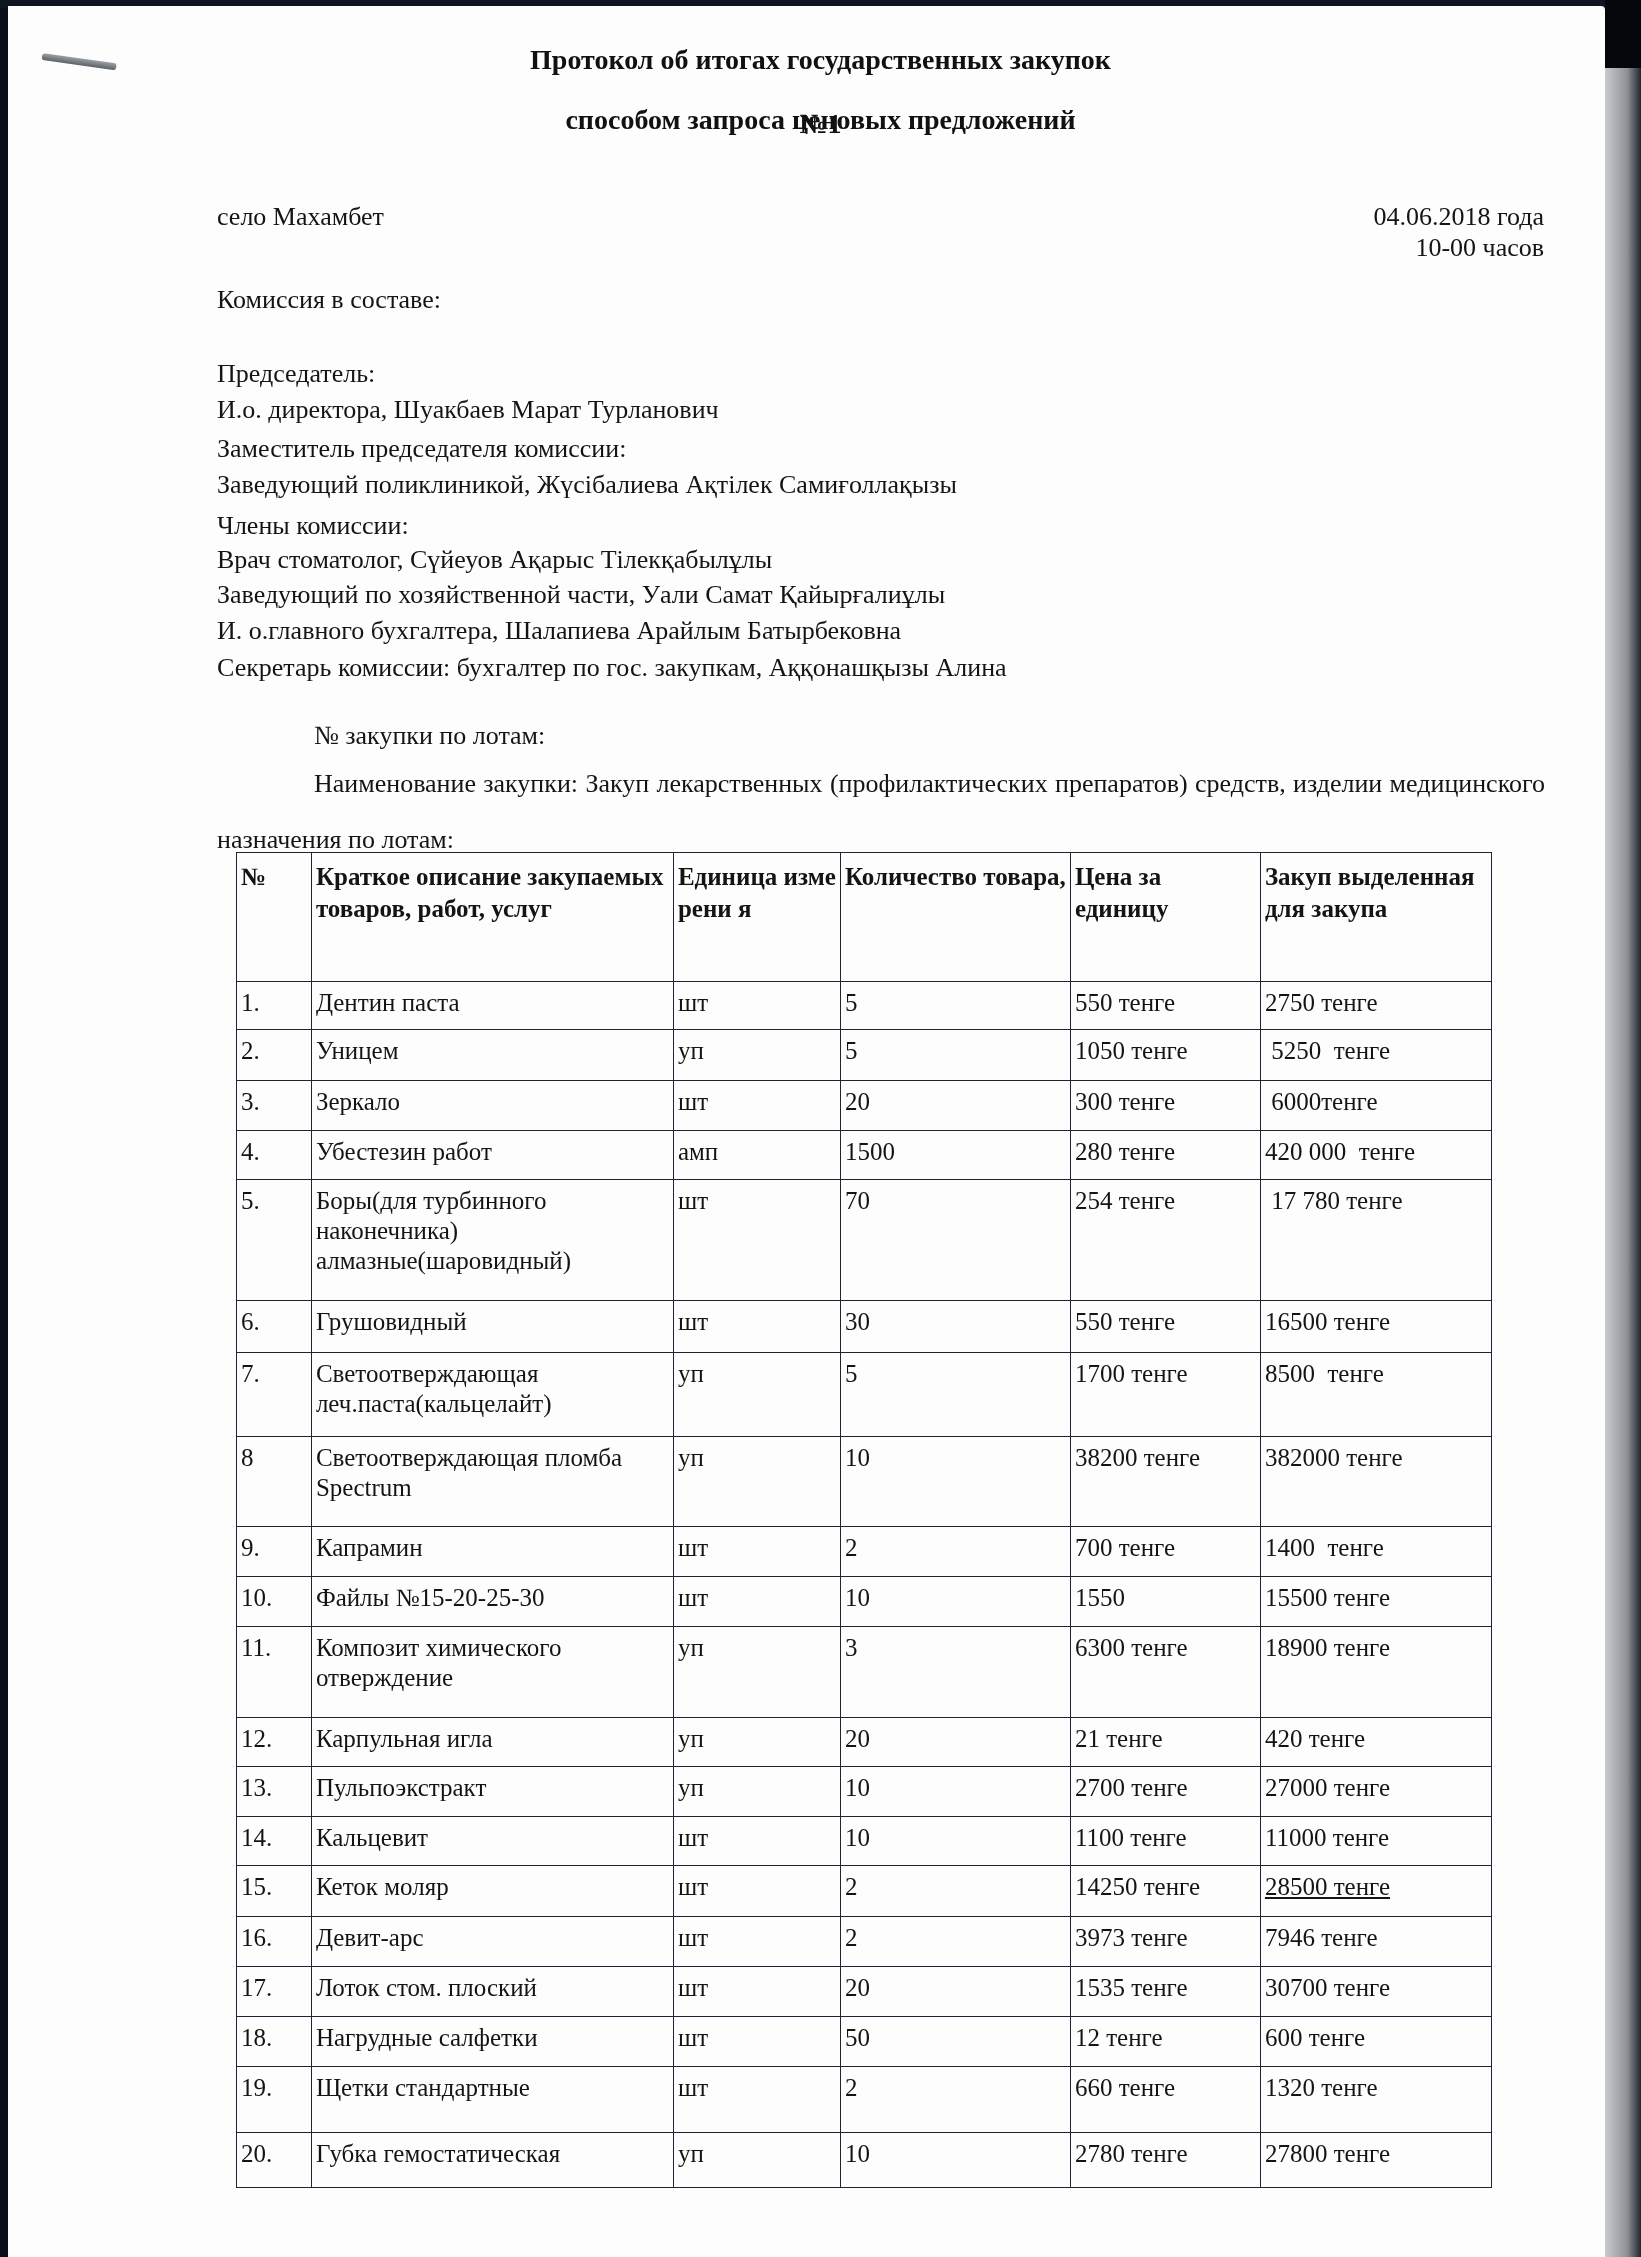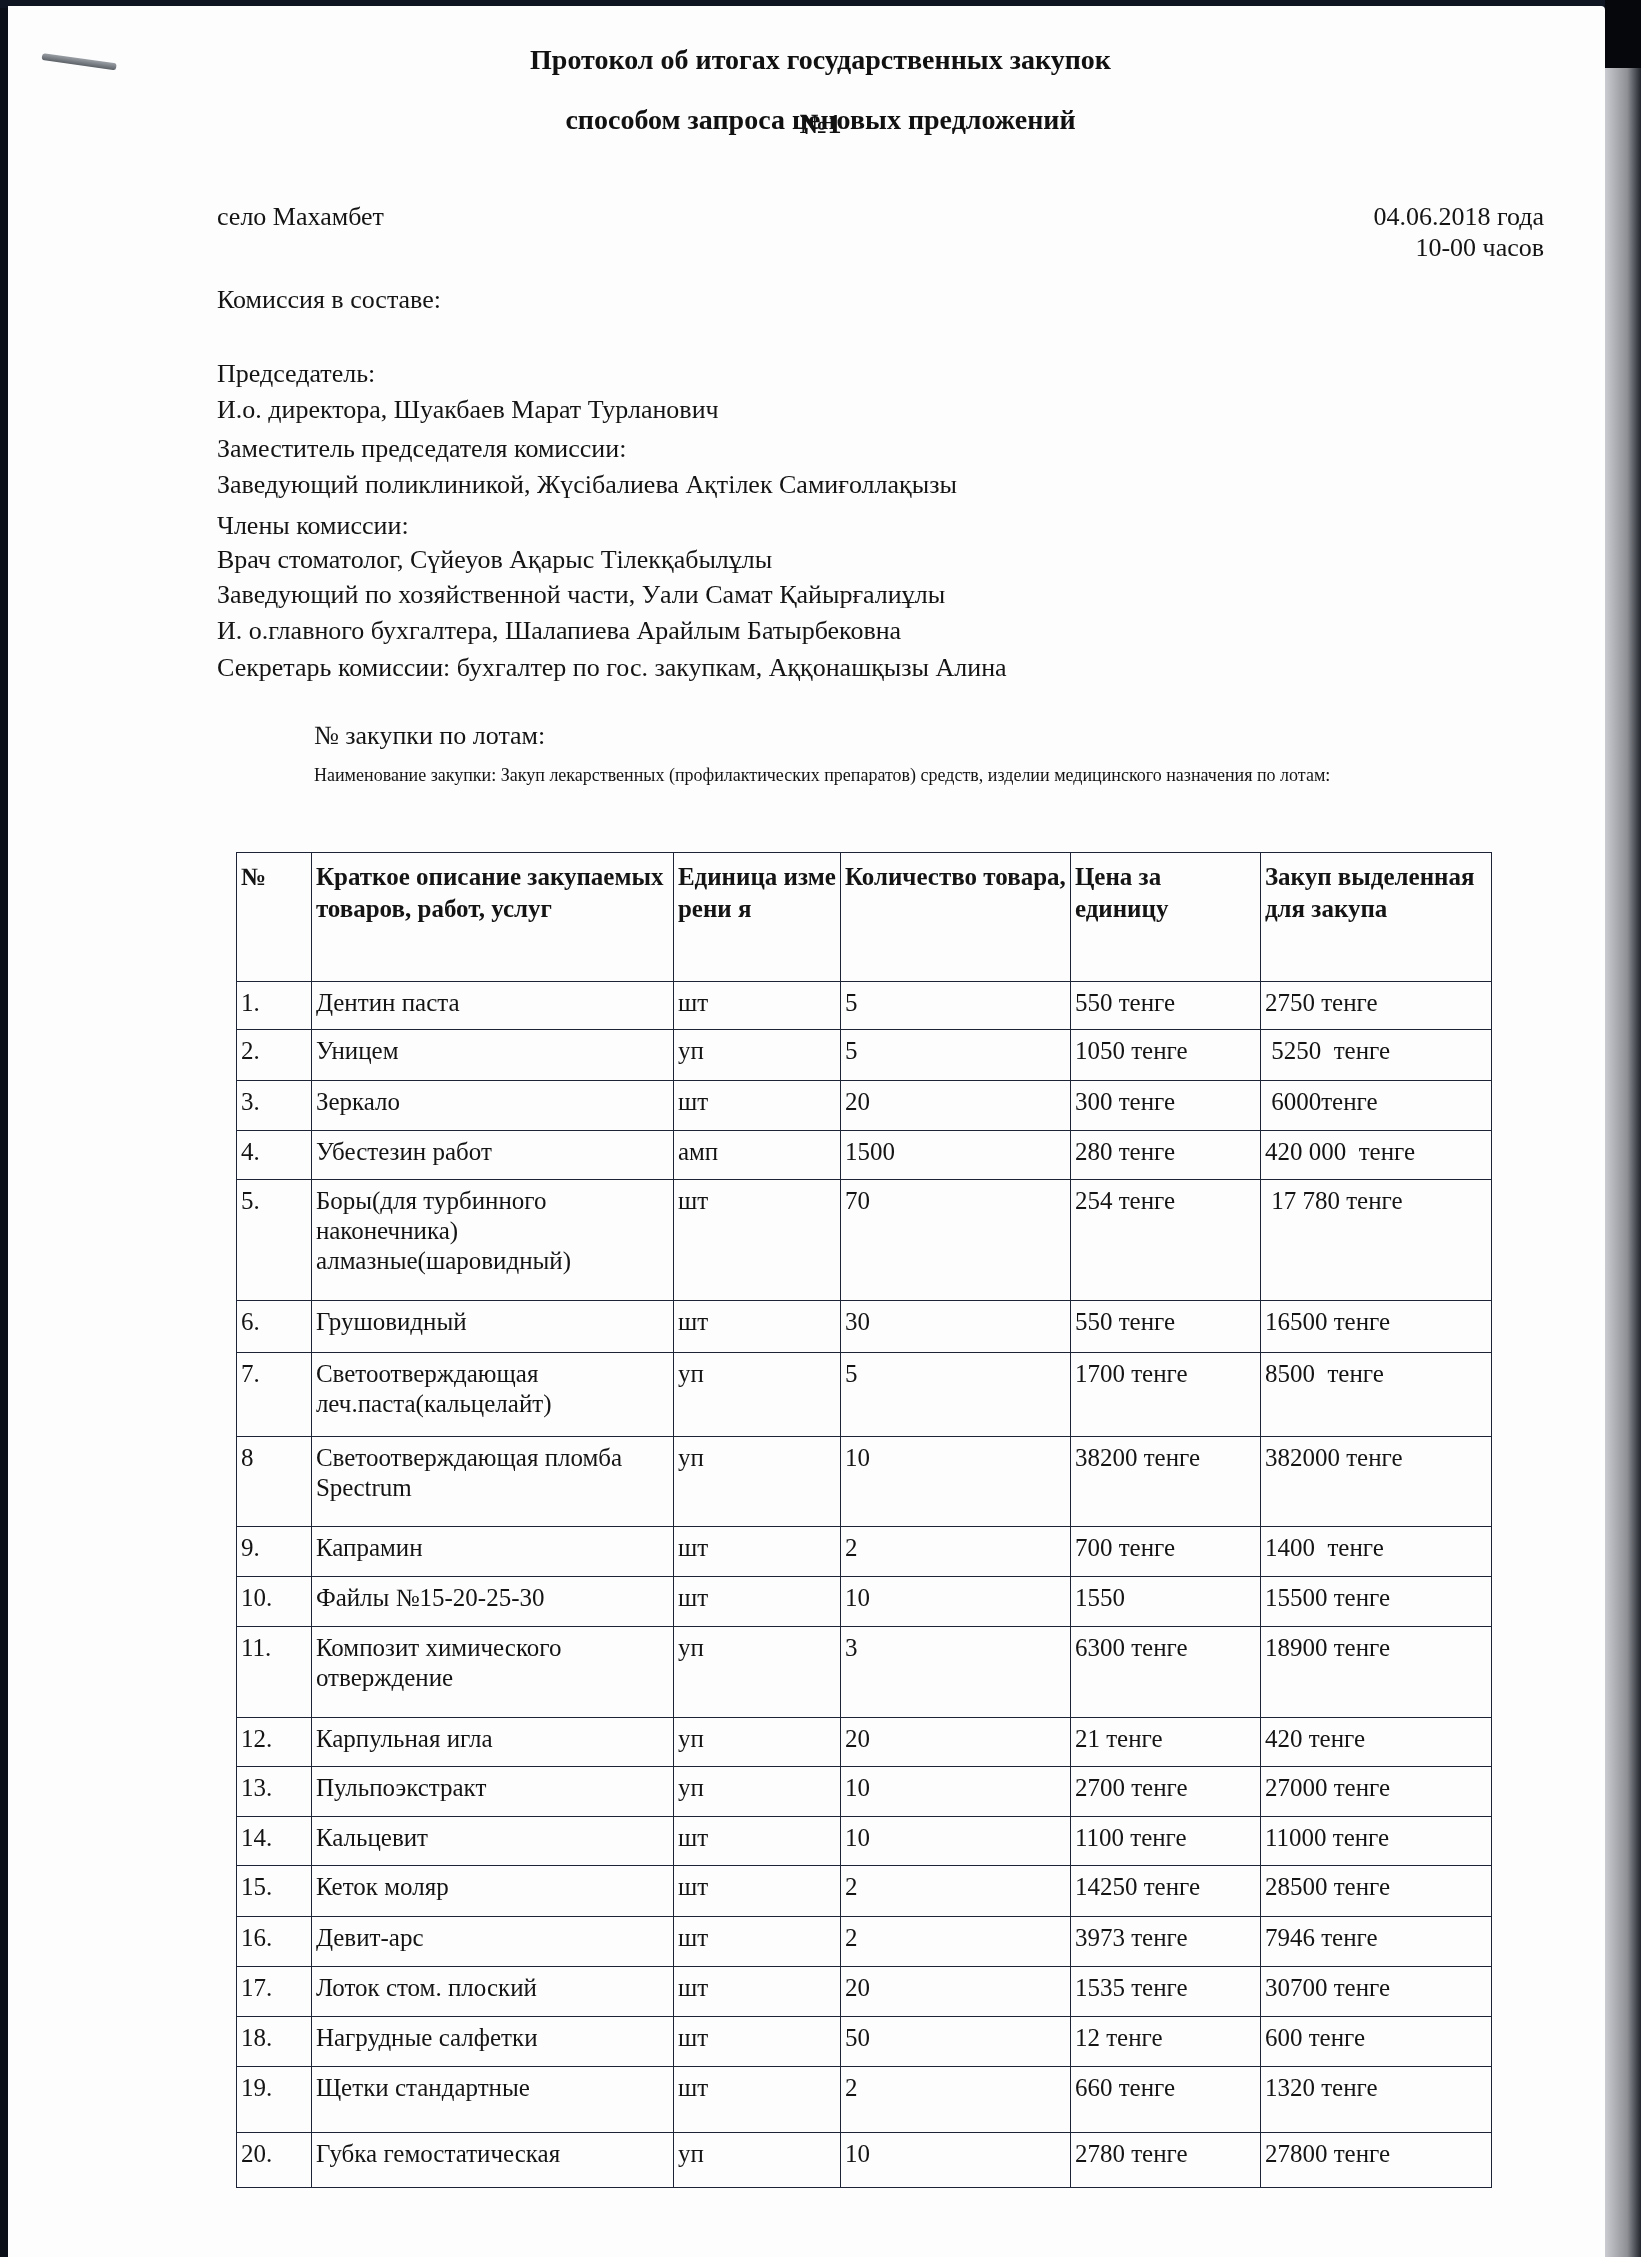--- a/index.html
+++ b/index.html
@@ -25,21 +25,21 @@
   .abs { position:absolute; white-space:nowrap; }
   .title {
     position:absolute; left:0; width:1641px; text-align:center;
     font-weight:bold; font-size:28px; line-height:31px; color:#111;
   }
   .t { font-size:26px; line-height:31px; }
   .b { font-weight:normal; }
   .right { text-align:right; }
   .para {
     position:absolute; left:217px; width:1328px;
-    font-size:18px; line-height:39px; text-align:justify;
+    font-size:26px; line-height:56px; text-align:justify;
   }
   .indent { text-indent:97px; }
 
   table.lots {
     position:absolute; left:236px; top:852px; width:1255px;
     border-collapse:collapse; table-layout:fixed;
     font-size:25px; line-height:30px;
   }
   table.lots td, table.lots th {
     border:1.9px solid #1c2436; vertical-align:top; padding:5.8px 3.9px 3.9px 3.9px;
@@ -215,21 +215,21 @@
         <td style="white-space: pre-wrap;">10</td>
         <td style="white-space: pre-wrap;">1100 тенге</td>
         <td style="white-space: pre-wrap;">11000 тенге</td>
       </tr>
       <tr style="height: 51px;">
         <td style="white-space: pre-wrap;">15.</td>
         <td style="white-space: pre-wrap;">Кеток моляр</td>
         <td style="white-space: pre-wrap;">шт</td>
         <td style="white-space: pre-wrap;">2</td>
         <td style="white-space: pre-wrap;">14250 тенге</td>
-        <td style="white-space: pre-wrap;">28500 тенге</td>
+        <td style="white-space: pre-wrap; text-decoration: underline;">28500 тенге</td>
       </tr>
       <tr style="height: 50px;">
         <td style="white-space: pre-wrap;">16.</td>
         <td style="white-space: pre-wrap;">Девит-арс</td>
         <td style="white-space: pre-wrap;">шт</td>
         <td style="white-space: pre-wrap;">2</td>
         <td style="white-space: pre-wrap;">3973 тенге</td>
         <td style="white-space: pre-wrap;">7946 тенге</td>
       </tr>
       <tr style="height: 50px;">

